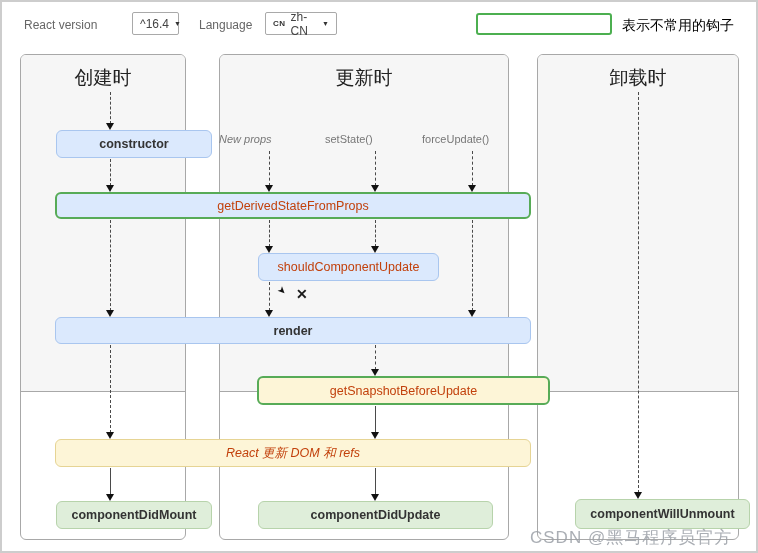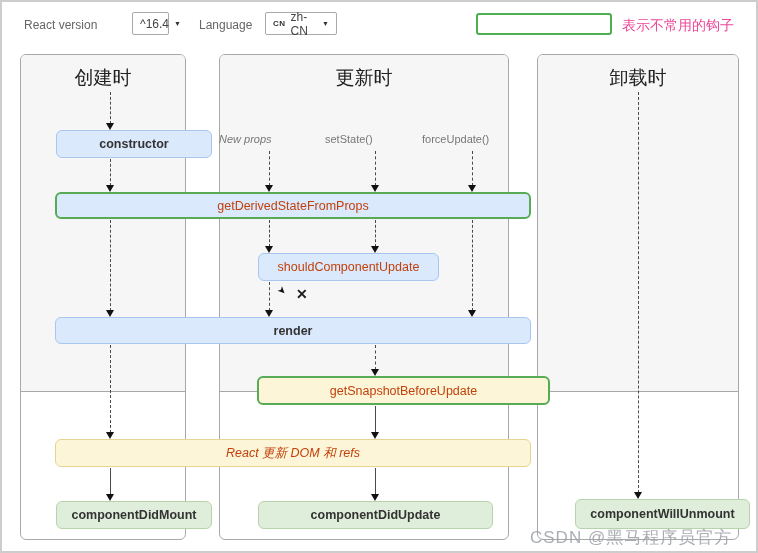--- a/index.html
+++ b/index.html
@@ -14,21 +14,21 @@
     position:absolute; top:10px; height:23px; border:1px solid #a9a9a9; border-radius:2px;
     background:#fff; display:flex; align-items:center; gap:5px; padding:0 7px;
     font-size:12px; color:#444; cursor:pointer;
   }
   .select .caret{ font-size:7px; color:#333; }
   .cn-badge{ font-size:8px; font-weight:bold; color:#333; letter-spacing:0.5px; }
   .legend-swatch{
     position:absolute; left:474px; top:11px; width:136px; height:22px;
     border:2px solid #4caf50; border-radius:3px; background:#fff;
   }
-  .legend-text{ position:absolute; left:620px; top:15px; font-size:14px; color:#ec4899; }
+  .legend-text{ position:absolute; left:620px; top:15px; font-size:14px; color:#000000; }
   
   .panel{
     position:absolute; top:52px; height:486px; border:1px solid #a8a8a8;
     border-radius:6px; background:#fff;
   }
   .render-phase{
     position:absolute; left:0; top:0; width:100%; height:337px;
     background:#f6f6f6; border-bottom:1px solid #a8a8a8; border-radius:5px 5px 0 0;
   }
   .col-title{
@@ -71,21 +71,21 @@
     position:absolute; left:528px; top:524px; font-size:17px;
     color:rgba(155,160,167,0.85); white-space:nowrap; letter-spacing:1px;
   }
 </style>
 </head>
 <body>
 
 <div class="page">
 
   <span class="tb-label" style="left:22px">React version</span>
-  <div class="select" style="left:130px; width:37px">
+  <div class="select" style="left:130px; width:47px">
     <span>^16.4</span>
       <span class="caret">▼</span>
   </div>
   <span class="tb-label" style="left:197px">Language</span>
   <div class="select" style="left:263px; width:72px">
     <span class="cn-badge">CN</span>
       <span>zh-CN</span>
       <span class="caret">▼</span>
   </div>
   <div class="legend-swatch"></div>

